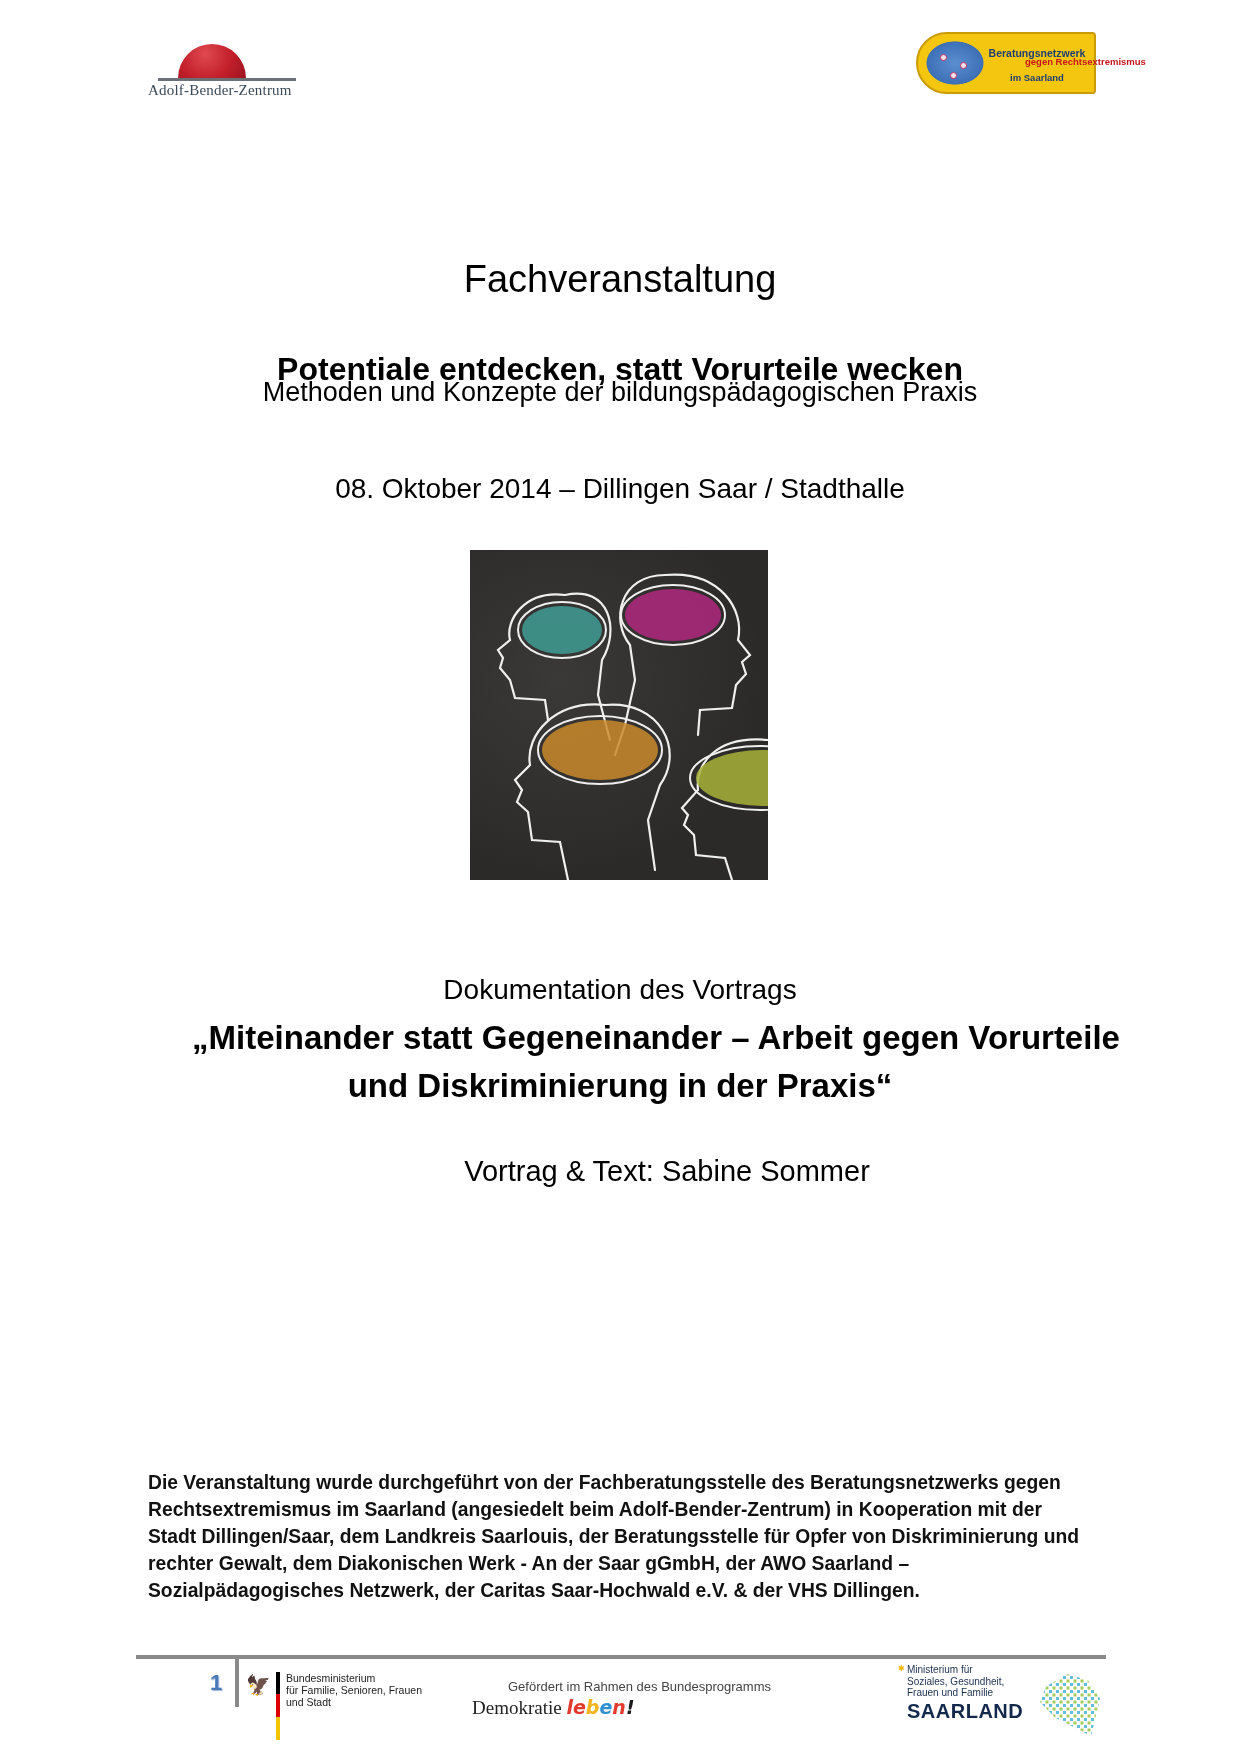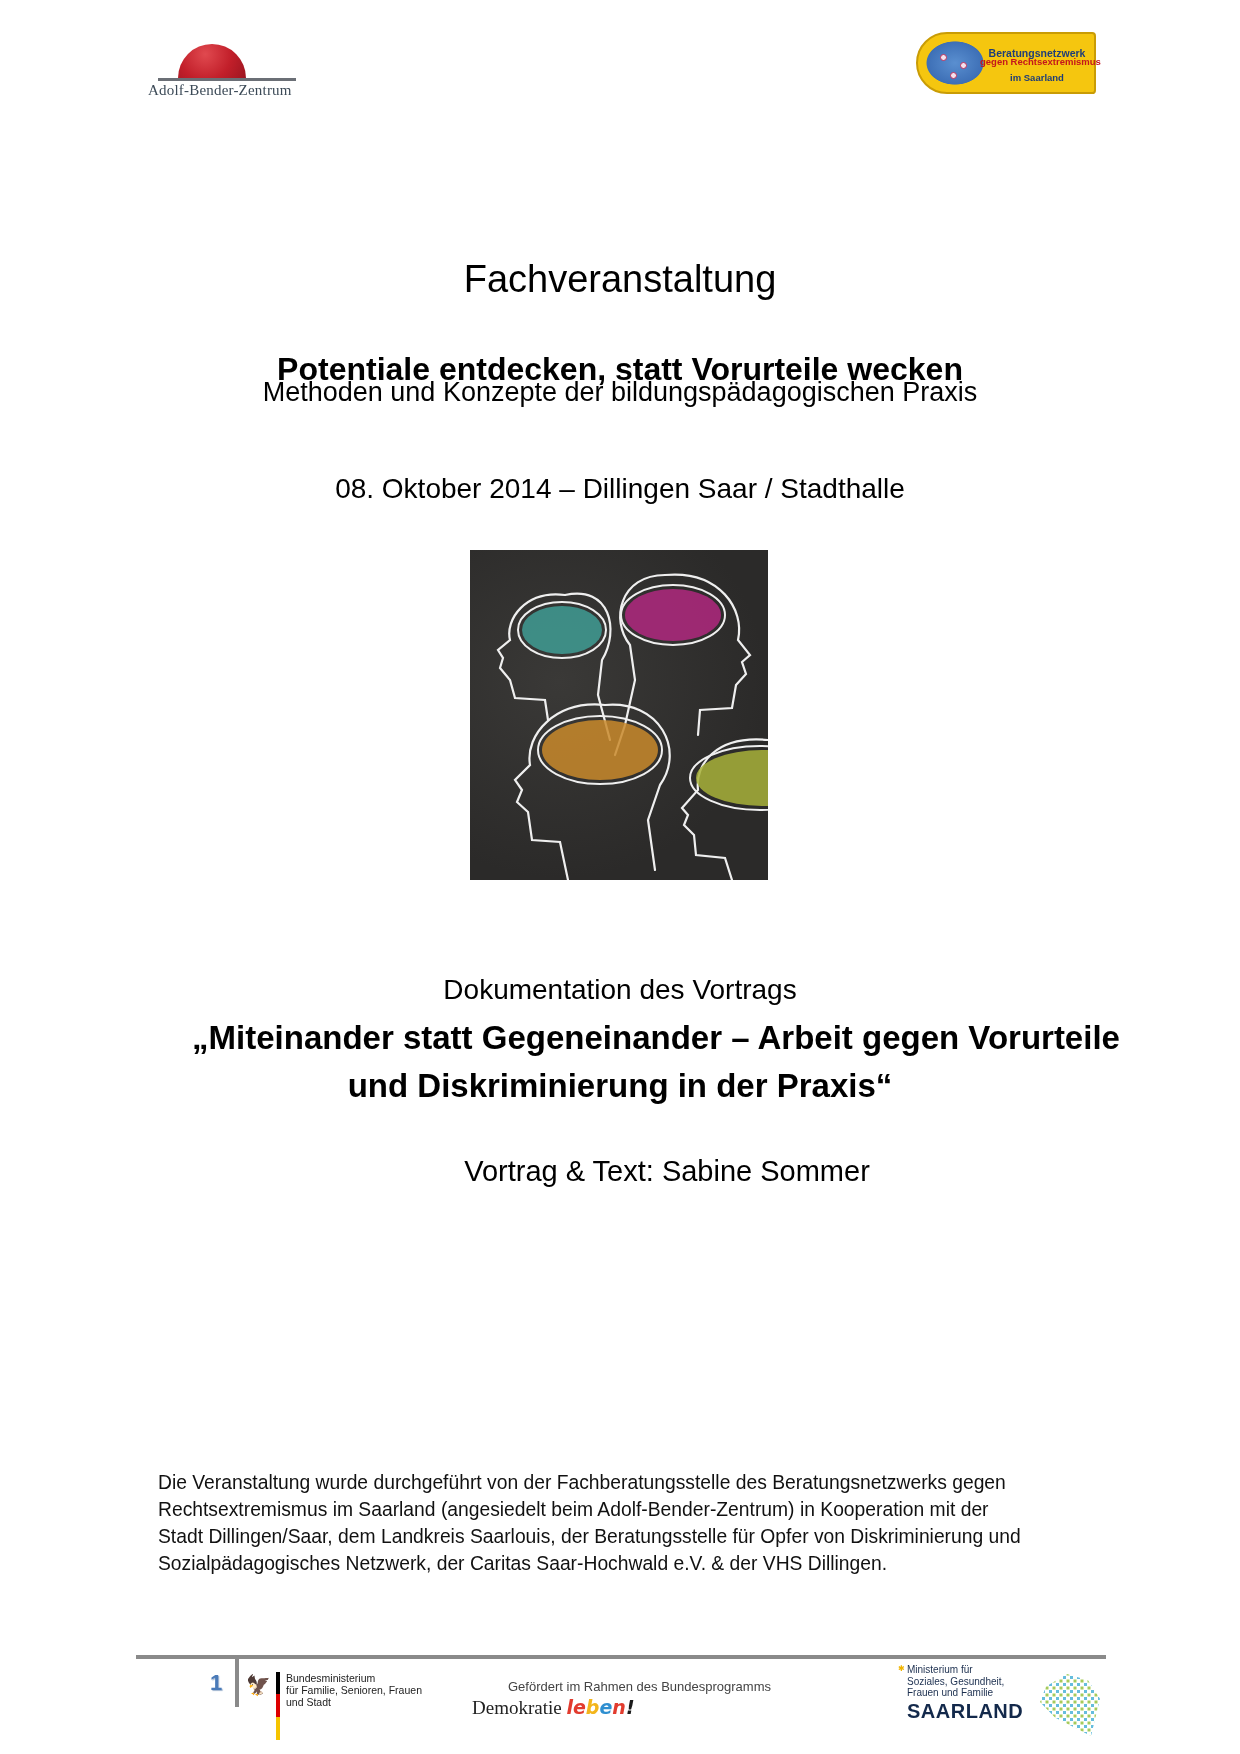--- a/index.html
+++ b/index.html
@@ -19,21 +19,21 @@
   #logo-bn { left: 916px; top: 32px; width: 180px; height: 62px; }
   #logo-bn .bg { position: absolute; left: 0; top: 0; width: 180px; height: 62px; background: #f5c60f;
       border: 2px solid #c99c05; box-sizing: border-box; border-radius: 32px 4px 4px 32px; }
   #logo-bn .map { position: absolute; left: 6px; top: 6px; width: 66px; height: 50px;
       background: radial-gradient(ellipse at 50% 50%, #5a8fd0 0%, #3d6fb6 60%, #f5c60f 62%);
       border-radius: 45% 55% 40% 60% / 55% 45% 60% 40%; }
   #logo-bn .dot { position: absolute; width: 5px; height: 5px; border-radius: 50%; background: #f3e3ef; border: 1px solid #c0305a; }
   #logo-bn .l1, #logo-bn .l2, #logo-bn .l3 { position: absolute; left: 64px; width: 114px; text-align: center;
       font-size: 9.5px; font-weight: bold; white-space: nowrap; }
   #logo-bn .l1 { top: 15px; color: #1e3d78; font-size: 10.5px; }
-  #logo-bn .l2 { top: 24px; color: #c4161c; }
+  #logo-bn .l2 { top: 24px; color: #c4161c; margin-left: 45px; }
   #logo-bn .l3 { top: 40px; color: #1e3d78; }
 
   
   .center { position: absolute; left: 0; width: 1240px; text-align: center; white-space: nowrap; }
   #fach { top: 258px; font-size: 38px; }
   #title { top: 331px; font-size: 32px; font-weight: bold; margin-top: 20px; }
   #subtitle { top: 377px; font-size: 27px; }
   #date { top: 473px; font-size: 28px; }
 
   #doc-label { top: 974px; font-size: 28px; }
@@ -41,21 +41,21 @@
   #talk2 { top: 1067px; font-size: 33px; font-weight: bold; }
   #author { top: 1155px; font-size: 29px; padding-left: 47px; }
 
   
   #chalk { left: 470px; top: 550px; width: 298px; height: 330px; background: #2e2d2c;
       background-image: radial-gradient(ellipse at 30% 40%, #3a3937 0%, #2b2a29 70%);
       overflow: hidden; }
   #chalk svg { width: 100%; height: 100%; display: block; }
 
   
-  #para { left: 158px; top: 1469px; width: 960px; font-size: 19.3px; line-height: 27px; color: #111; }
+  #para { left: 148px; top: 1469px; width: 960px; font-size: 19.3px; line-height: 27px; color: #111; font-weight: bold; }
   #para div { white-space: nowrap; }
 
   
   #footer-rule { left: 136px; top: 1655px; width: 970px; height: 4px; background: #8a8a8a; }
   #footer-vrule { left: 235px; top: 1659px; width: 4px; height: 48px; background: #8a8a8a; }
   #page-num { left: 210px; top: 1670px; font-size: 22px; font-weight: bold; color: #4a7ab8;
       text-shadow: 1px 1px 1px #9fb4cf; }
   #bmfsfj { left: 246px; top: 1672px; width: 180px; height: 70px; }
   #bmfsfj .eagle { position: absolute; left: 0; top: 2px; width: 22px; height: 22px; font-size: 20px; line-height: 22px; text-align: center; }
   #bmfsfj .flag { position: absolute; left: 30px; top: 0; width: 4px; height: 68px;
@@ -130,20 +130,21 @@
 
 <div id="doc-label" class="center">Dokumentation des Vortrags</div>
 <div id="talk1" class="center">„Miteinander statt Gegeneinander – Arbeit gegen Vorurteile</div>
 <div id="talk2" class="center">und Diskriminierung in der Praxis“</div>
 <div id="author" class="center">Vortrag &amp; Text: Sabine Sommer</div>
 
 <div id="para" class="abs">
   <div>Die Veranstaltung wurde durchgeführt von der Fachberatungsstelle des Beratungsnetzwerks gegen</div>
   <div>Rechtsextremismus im Saarland (angesiedelt beim Adolf-Bender-Zentrum) in Kooperation mit der</div>
   <div>Stadt Dillingen/Saar, dem Landkreis Saarlouis, der Beratungsstelle für Opfer von Diskriminierung und</div>
+  <div>rechter Gewalt, dem Diakonischen Werk - An der Saar gGmbH, der AWO Saarland –</div>
   <div>Sozialpädagogisches Netzwerk, der Caritas Saar-Hochwald e.V. &amp; der VHS Dillingen.</div>
 </div>
 
 <div id="footer-rule" class="abs"></div>
 <div id="footer-vrule" class="abs"></div>
 <div id="page-num" class="abs">1</div>
 
 <div id="bmfsfj" class="abs">
   <div class="eagle">🦅</div>
   <div class="flag"></div>

